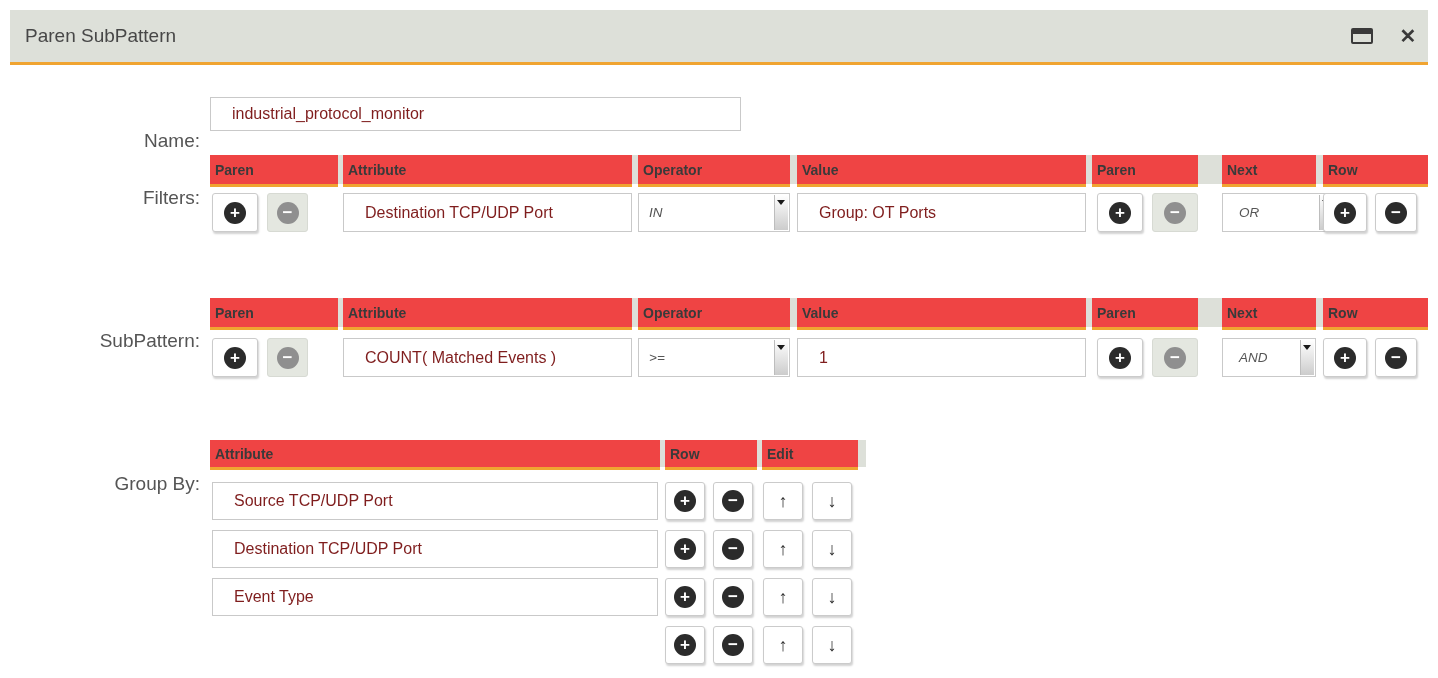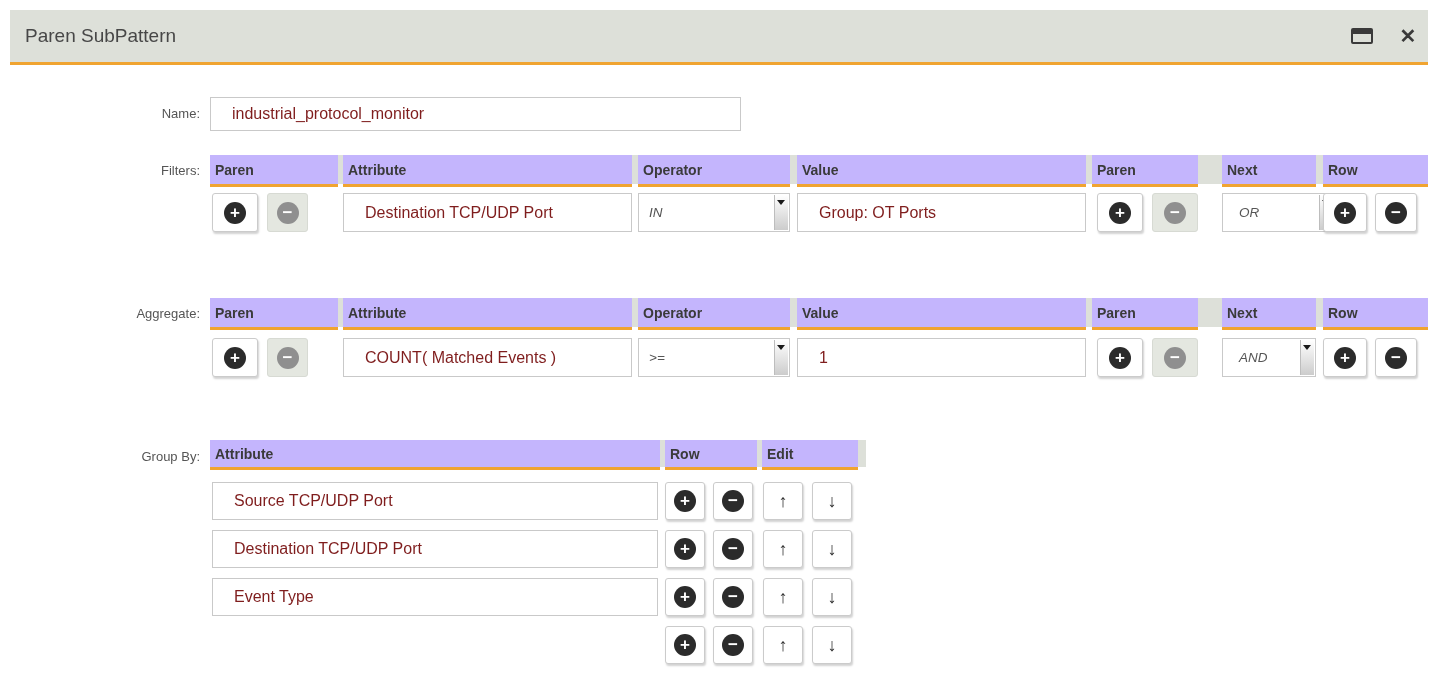--- a/index.html
+++ b/index.html
@@ -9,28 +9,28 @@
   .titlebar{position:absolute;left:10px;top:10px;width:1418px;height:52px;background:#dde0d9;
             border-bottom:3px solid #f0a431;box-sizing:content-box;}
   .title{position:absolute;left:15px;top:0;height:52px;display:flex;align-items:center;
          font-size:19px;color:#474747;}
   .winbtn{position:absolute;top:0;height:52px;display:flex;align-items:center;justify-content:center;cursor:pointer;}
   .max-btn{left:1334px;width:36px;}
   .close-btn{left:1380px;width:36px;}
   .max-icon{width:22px;height:16px;border:2px solid #3a3a3a;border-top:6px solid #3a3a3a;border-radius:2px;box-sizing:border-box;}
   .close-glyph{font-size:20px;font-weight:bold;color:#3a3a3a;line-height:1;}
   
-  .sec-lbl{position:absolute;left:40px;width:160px;text-align:right;font-size:13px;color:#555555;}
+  .sec-lbl{position:absolute;left:40px;width:160px;text-align:right;font-size:19px;color:#555555;margin-top:24px;}
   
   .tinput{position:absolute;box-sizing:border-box;border:1px solid #c9c9c9;background:#ffffff;
           font-family:"Liberation Sans", sans-serif;font-size:16px;color:#7f1d1d;padding:0 0 0 21px;outline:none;}
   
   .hband{position:absolute;background:#dde0d9;height:29px;}
   .hband.gb{height:27px;}
-  .hcell{position:absolute;height:32px;box-sizing:border-box;background:#c4b5fd;
+  .hcell{position:absolute;height:32px;box-sizing:border-box;background:#ef4444;
          border-bottom:3px solid #f0a431;display:flex;align-items:center;padding-left:5px;
          font-size:14px;font-weight:bold;color:#3a3a3a;}
   .hcell.gb{height:30px;}
   
   .btn{position:absolute;box-sizing:border-box;background:#ffffff;border:1px solid #cbcbcb;border-radius:3px;
        box-shadow:1px 2px 2px rgba(0,0,0,0.18);display:flex;align-items:center;justify-content:center;cursor:pointer;}
   .btn.disabled{background:#e4e7e0;border-color:#d7dad3;box-shadow:none;cursor:default;}
   .circle{width:22px;height:22px;border-radius:50%;background:#2b2b2b;color:#ffffff;
           display:flex;align-items:center;justify-content:center;font-size:17px;font-weight:bold;line-height:1;
           padding-bottom:1px;box-sizing:border-box;}
@@ -100,21 +100,21 @@
         <i class="caret"></i>
       </span>
   </div>
   <div class="btn" style="left:1323px;top:193px;width:44px;height:39px;">
     <span class="circle">+</span>
   </div>
   <div class="btn" style="left:1375px;top:193px;width:42px;height:39px;">
     <span class="circle">−</span>
   </div>
 
-  <span class="sec-lbl" style="top:306px;">Aggregate:</span>
+  <span class="sec-lbl" style="top:306px;">SubPattern:</span>
   <div class="hband" style="left:210px;top:298px;width:1218px;"></div>
   <div class="hcell" style="left:210px;top:298px;width:128px;">Paren</div>
   <div class="hcell" style="left:343px;top:298px;width:289px;">Attribute</div>
   <div class="hcell" style="left:638px;top:298px;width:152px;">Operator</div>
   <div class="hcell" style="left:797px;top:298px;width:289px;">Value</div>
   <div class="hcell" style="left:1092px;top:298px;width:106px;">Paren</div>
   <div class="hcell" style="left:1222px;top:298px;width:94px;">Next</div>
   <div class="hcell" style="left:1323px;top:298px;width:105px;">Row</div>
 
   <div class="btn" style="left:212px;top:338px;width:46px;height:39px;">

